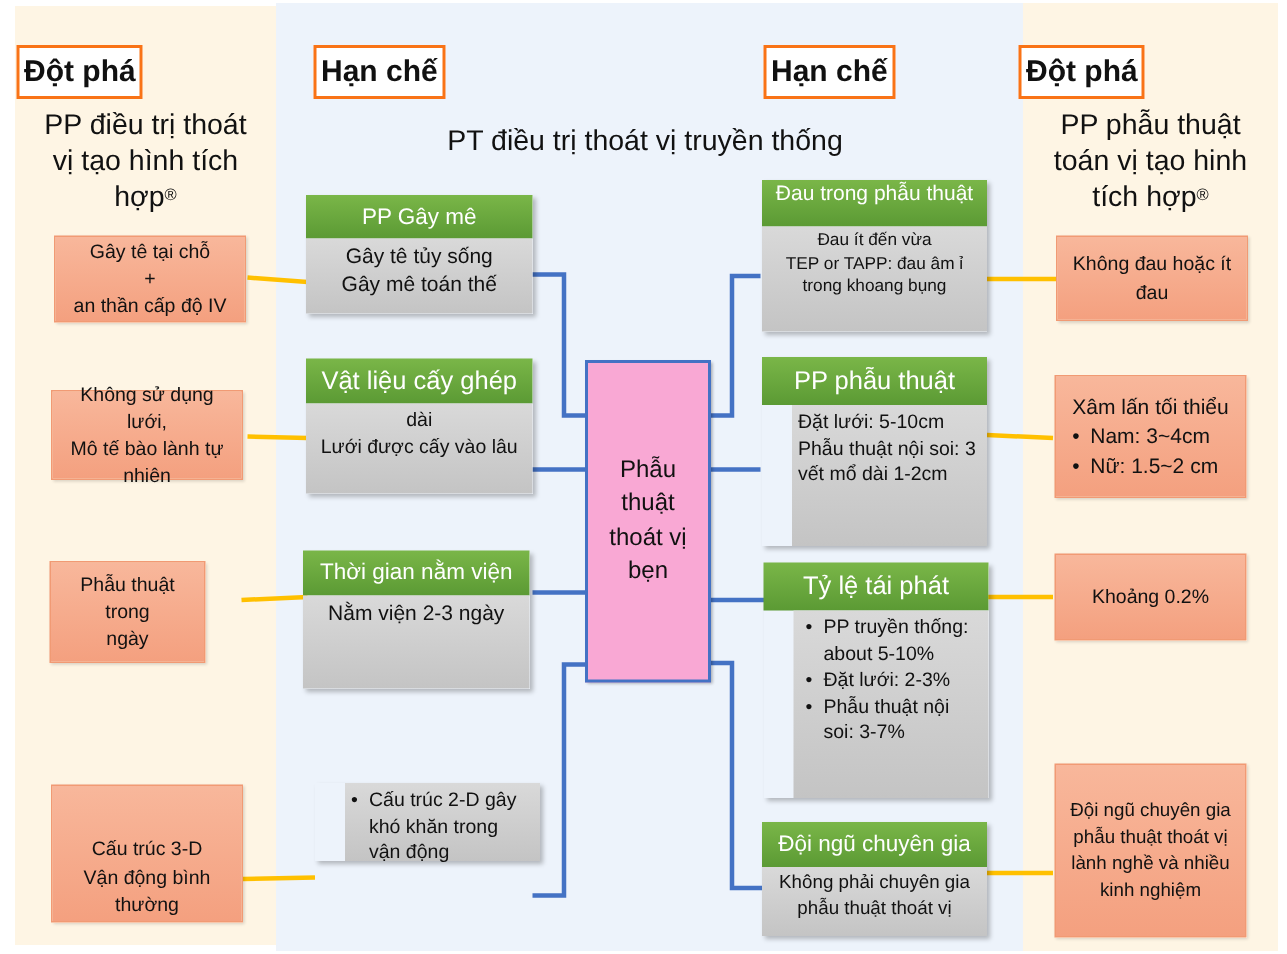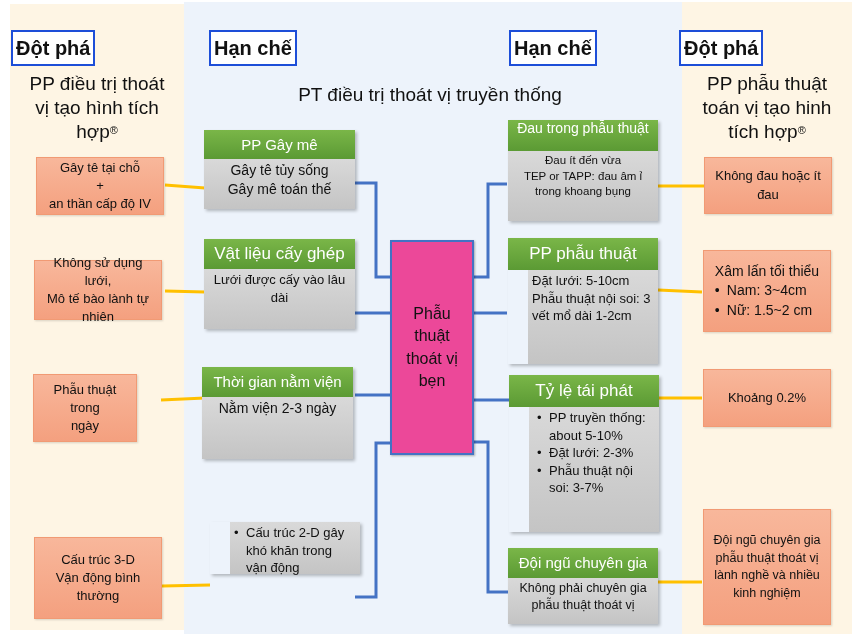--- a/index.html
+++ b/index.html
@@ -1,36 +1,36 @@
 <!DOCTYPE html>
 <html><head>
 <meta charset="utf-8">
 <style>
   * { box-sizing: border-box; margin: 0; padding: 0; }
   body { width: 858px; height: 636px; position: relative; background: #ffffff; font-family: "DejaVu Sans", sans-serif; overflow: hidden; }
   .panel { position: absolute; }
   .left-panel { left: 10px; top: 4px; width: 174px; height: 626px; background: #fef5e4; }
   .center-panel { left: 184px; top: 2px; width: 498px; height: 632px; background: #edf3fb; }
   .right-panel { left: 682px; top: 2px; width: 170px; height: 632px; background: #fef5e4; }
-  .label-box { position: absolute; background: #fff; border: 2px solid #1d4ed8; font-weight: bold; font-size: 20px; color: #111; padding: 1px 3px; line-height: 30px; white-space: nowrap; font-family: "Liberation Sans", sans-serif; }
+  .label-box { position: absolute; background: #fff; border: 2px solid #f97316; font-weight: bold; font-size: 20px; color: #111; padding: 1px 3px; line-height: 30px; white-space: nowrap; font-family: "Liberation Sans", sans-serif; }
   .side-title { position: absolute; text-align: center; font-size: 19px; line-height: 24px; color: #111; font-family: "Liberation Sans", sans-serif; }
   .side-title sup { font-size: 11px; vertical-align: top; position: relative; top: -2px; }
   .center-title { position: absolute; left: 230px; top: 84px; width: 400px; text-align: center; font-size: 19px; color: #111; font-family: "Liberation Sans", sans-serif; }
   .cat { position: absolute; box-shadow: 2px 2px 3px rgba(0,0,0,0.25); }
   .cat-head { background: linear-gradient(#7ab648, #5b9a34); color: #fff; text-align: center; font-family: "Liberation Sans", sans-serif; overflow: hidden; display: flex; align-items: center; justify-content: center; line-height: 1.15; }
   .cat-body { background: linear-gradient(#d9d9d9, #c4c4c4); color: #111; font-size: 13px; text-align: center; display: flex; align-items: flex-start; justify-content: center; font-family: "Liberation Sans", sans-serif; line-height: 1.35; padding: 2px 4px; }
   .cat-body.left-al { justify-content: flex-start; text-align: left; margin-left: 20px; }
   .cat-body ul { list-style: none; }
   .cat-body li { position: relative; padding-left: 12px; }
   .cat-body li::before { content: "•"; position: absolute; left: 0; }
   .alt { position: absolute; background: linear-gradient(#f8b79b, #f4a07f); border: 1px solid #f19a74; color: #111; font-size: 13px; text-align: center; display: flex; align-items: center; justify-content: center; font-family: "Liberation Sans", sans-serif; line-height: 1.4; padding: 2px 4px; box-shadow: 1px 1px 2px rgba(0,0,0,0.15); }
   .alt ul { list-style: none; text-align: left; }
   .alt li { position: relative; padding-left: 12px; }
   .alt li::before { content: "•"; position: absolute; left: 0; }
-  .center-box { position: absolute; left: 390px; top: 240px; width: 84px; height: 215px; background: #ec4899; border: 2px solid #4472c4; display: flex; align-items: center; justify-content: center; text-align: center; font-size: 16px; line-height: 1.4; font-family: "Liberation Sans", sans-serif; color: #111; box-shadow: 1px 1px 2px rgba(0,0,0,0.3); }
+  .center-box { position: absolute; left: 390px; top: 240px; width: 84px; height: 215px; background: #f9a8d4; border: 2px solid #4472c4; display: flex; align-items: center; justify-content: center; text-align: center; font-size: 16px; line-height: 1.4; font-family: "Liberation Sans", sans-serif; color: #111; box-shadow: 1px 1px 2px rgba(0,0,0,0.3); }
   svg.connectors { position: absolute; left: 0; top: 0; pointer-events: none; }
 </style>
 </head>
 <body>
 
 <div class="panel left-panel"></div>
 <div class="panel center-panel"></div>
 <div class="panel right-panel"></div>
 
 <svg class="connectors" width="858" height="636">
@@ -87,43 +87,43 @@
     <div>Mô tế bào lành tự</div>
     <div>nhiên</div>
   </div>
 </div>
 <div class="alt" style="left:33px; top:374px; width:104px; height:68px;">
   <div>
     <div>Phẫu thuật trong</div>
     <div>ngày</div>
   </div>
 </div>
-<div class="alt" style="left:34px; top:537px; width:128px; height:82px;">
+<div class="alt" style="left:34px; top:523px; width:128px; height:92px;align-items:flex-end;">
   <div>
     <div>Cấu trúc 3-D</div>
     <div>Vận động bình</div>
     <div>thường</div>
   </div>
 </div>
 
 <div class="cat" style="left:204px; top:130px; width:151px;">
   <div class="cat-head" style="height:29px; font-size:15px;">PP Gây mê</div>
   <div class="cat-body" style="height:50px; font-size:14px;">
     <div>
       <div>Gây tê tủy sống</div>
       <div>Gây mê toán thế</div>
     </div>
   </div>
 </div>
 <div class="cat" style="left:204px; top:239px; width:151px;">
   <div class="cat-head" style="height:30px; font-size:17px;">Vật liệu cấy ghép</div>
   <div class="cat-body" style="height:60px;">
     <div>
+      <div>dài</div>
       <div>Lưới được cấy vào lâu</div>
-      <div>dài</div>
     </div>
   </div>
 </div>
 <div class="cat" style="left:202px; top:367px; width:151px;">
   <div class="cat-head" style="height:30px; font-size:15px;">Thời gian nằm viện</div>
   <div class="cat-body" style="height:62px; font-size:14px;">
     <div>Nằm viện 2-3 ngày</div>
   </div>
 </div>
 <div class="cat" style="left:210px; top:522px; width:150px;">

